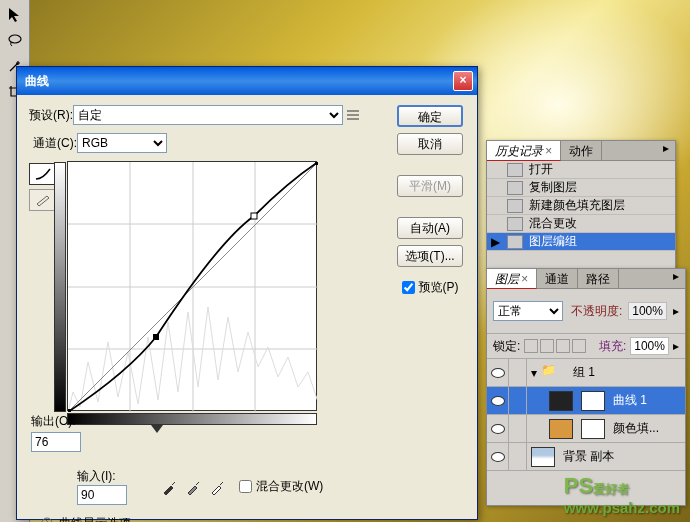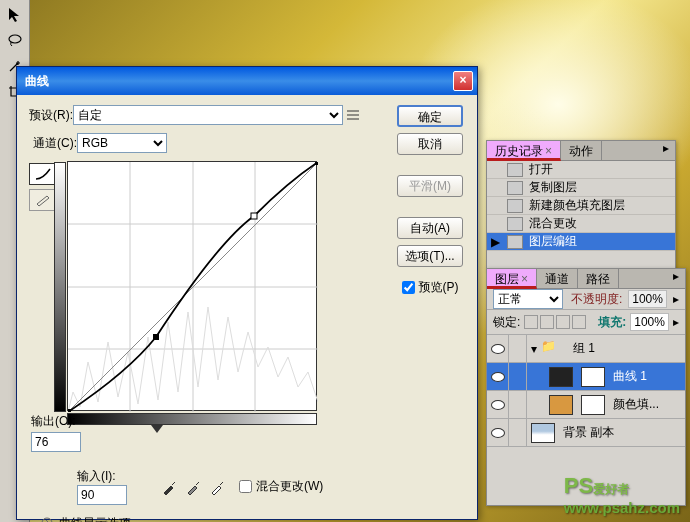--- a/index.html
+++ b/index.html
@@ -41,34 +41,34 @@
 .display-options { display: flex; align-items: center; gap: 4px; margin-top: 10px; margin-left: 12px; }
 .chevron { width: 14px; height: 14px; }
 .preview-check { display: flex; align-items: center; gap: 4px; margin-top: 6px; }
 .menu-btn { width: 20px; height: 18px; display: flex; align-items: center; justify-content: center; }
 
 .panel { position: absolute; background: #d6d3ce; border: 1px solid #888; box-shadow: 1px 1px 4px rgba(0,0,0,0.3); }
 .history-panel { left: 486px; top: 140px; width: 190px; height: 130px; }
 .layers-panel { left: 486px; top: 268px; width: 200px; height: 238px; }
 .panel-tabs { display: flex; height: 20px; background: #bab7b0; border-bottom: 1px solid #888; }
 .tab { padding: 2px 8px; background: #bab7b0; border-right: 1px solid #888; cursor: pointer; }
-.tab.active { background: #f0abfc; border-bottom: 3px solid #b91c1c; margin-bottom: -1px; }
+.tab.active { background: #ffffff; border-bottom: 1px solid #b91c1c; margin-bottom: -1px; font-style: italic; }
 .tab-x { margin-left: 2px; color: #666; }
 .history-list, .layer-list { overflow: hidden; }
 .hist-item { display: flex; align-items: center; height: 18px; padding: 0 4px; gap: 6px; border-bottom: 1px solid #c0bdb8; }
 .hist-item.active { background: #3875d7; color: #fff; }
 .hist-icon { width: 16px; height: 14px; background: #ccc; border: 1px solid #888; }
 .hist-arrow { width: 10px; color: #000; }
-.layer-controls { padding: 0 6px; display: flex; align-items: center; gap: 6px; border-bottom: 1px solid #aaa; }
+.layer-controls { padding: 12px 6px; display: flex; align-items: center; gap: 6px; border-bottom: 1px solid #aaa; }
 .layer-controls select { width: 70px; }
 .opacity-lbl { margin-left: auto; color: #7f1d1d; }
 .lock-row { padding: 3px 6px; display: flex; align-items: center; gap: 4px; border-bottom: 1px solid #aaa; }
 .lock-icons { display: flex; gap: 2px; }
 .lock-icon { width: 14px; height: 14px; border: 1px solid #999; }
-.fill-lbl { margin-left: auto; color: #0f766e; font-weight: bold; }
+.fill-lbl { margin-left: auto; color: #701a75; }
 .layer-item { display: flex; align-items: center; height: 28px; border-bottom: 1px solid #aaa; }
 .layer-item.active { background: #3875d7; color: #fff; }
 .vis-col { width: 22px; height: 100%; display: flex; align-items: center; justify-content: center; border-right: 1px solid #aaa; }
 .eye-icon { width: 14px; height: 10px; border: 1px solid #333; border-radius: 50%; background: #fff; position: relative; }
 .layer-thumb { width: 24px; height: 20px; margin: 0 4px; border: 1px solid #333; background: #fff; }
 .layer-thumb.orange { background: #d89840; }
 .layer-thumb.clouds { background: linear-gradient(#b0c8e0 40%, #fff 60%); }
 .layer-thumb.bg { background: linear-gradient(#8898b0 40%, #fff 60%); font-style: italic; }
 .layer-thumb.dark { background: #222; }
 .layer-thumb.mask { background: #fff; }

